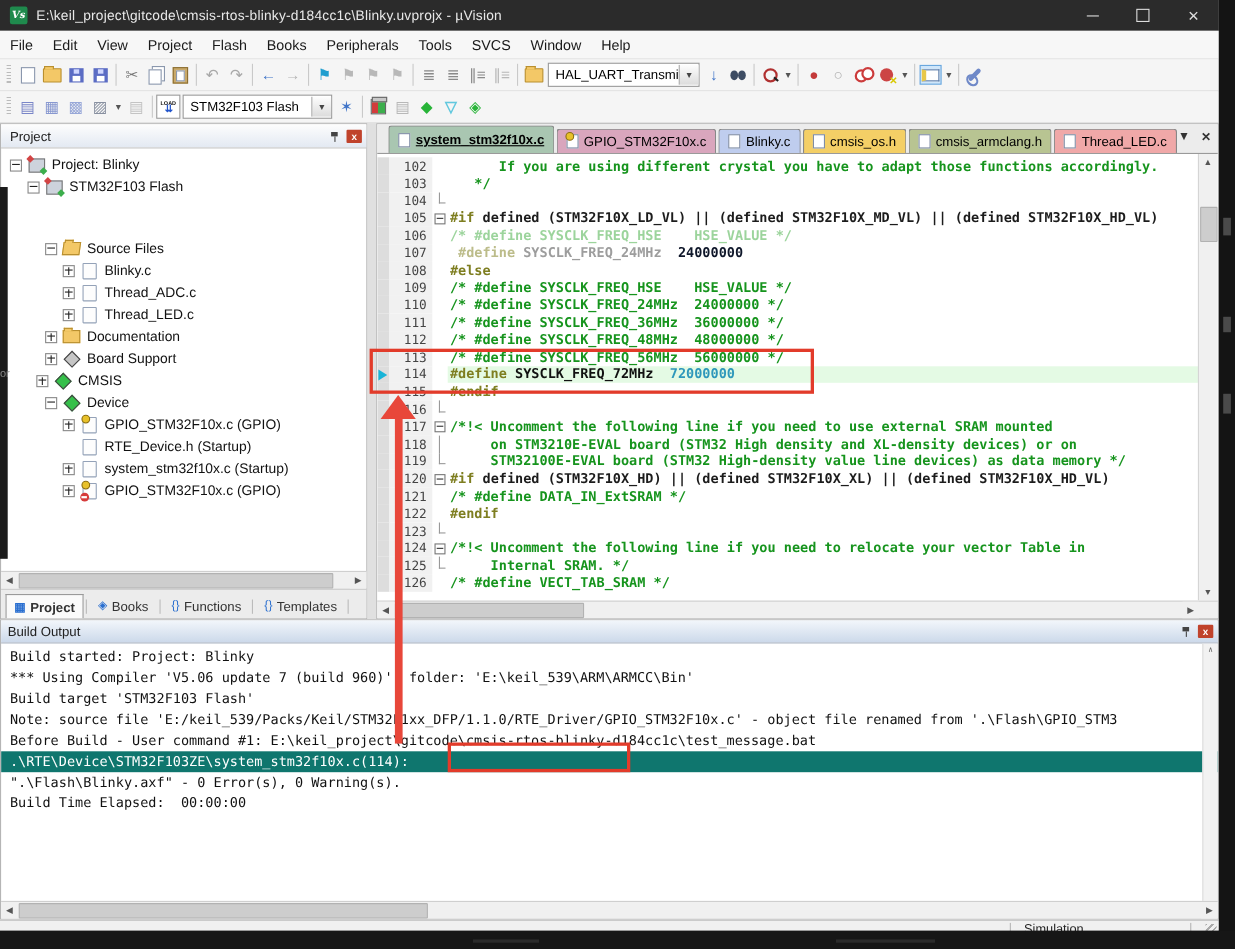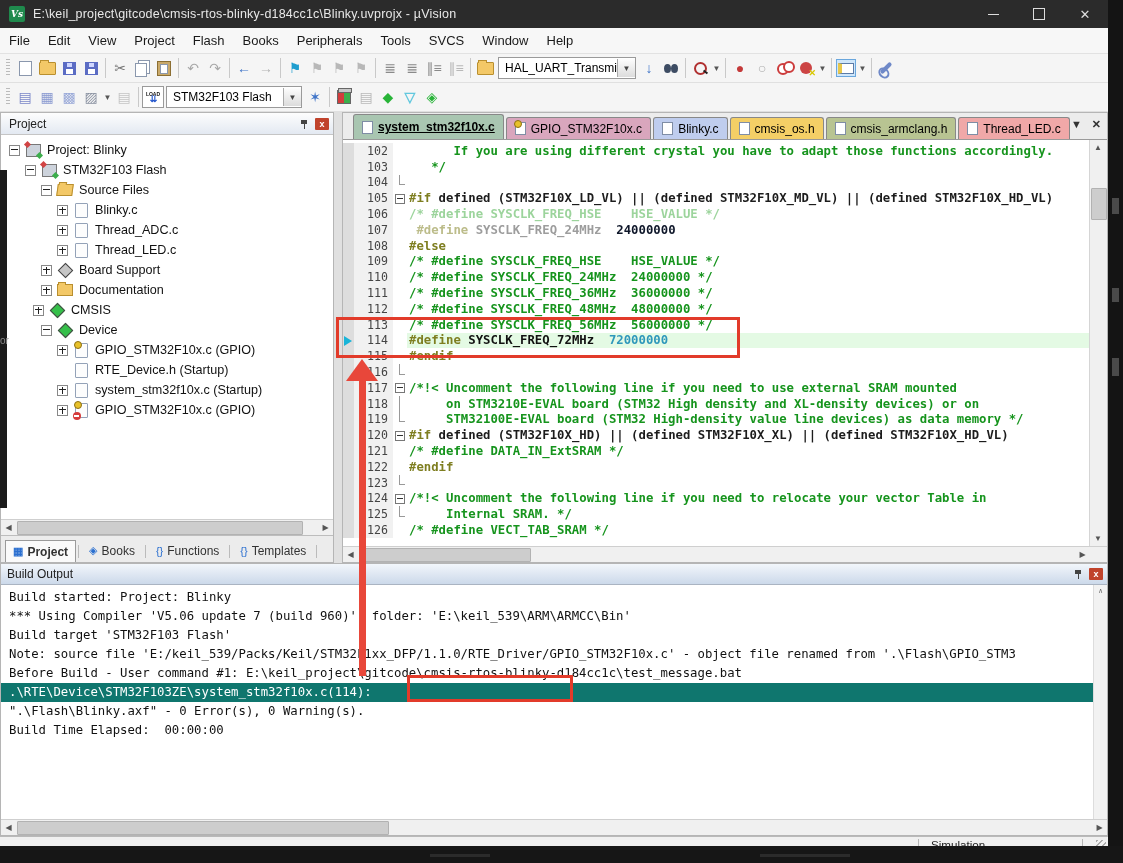--- a/index.html
+++ b/index.html
@@ -304,61 +304,61 @@
             </span>
             <span>Project: Blinky</span>
           </div>
           <div class="trow" style="padding-left: 24px;">
             <span class="exp "></span>
             <span class="ticon">
               <span class="t-target"></span>
             </span>
             <span>STM32F103 Flash</span>
           </div>
+          <div class="trow" style="padding-left: 40px; margin-top: 36px;">
+            <span class="exp "></span>
+            <span class="ticon">
+              <span class="t-folder open"></span>
+            </span>
+            <span>Source Files</span>
+          </div>
+          <div class="trow" style="padding-left: 56px;">
+            <span class="exp plus"></span>
+            <span class="ticon">
+              <span class="t-file"></span>
+            </span>
+            <span>Blinky.c</span>
+          </div>
+          <div class="trow" style="padding-left: 56px;">
+            <span class="exp plus"></span>
+            <span class="ticon">
+              <span class="t-file"></span>
+            </span>
+            <span>Thread_ADC.c</span>
+          </div>
+          <div class="trow" style="padding-left: 56px;">
+            <span class="exp plus"></span>
+            <span class="ticon">
+              <span class="t-file"></span>
+            </span>
+            <span>Thread_LED.c</span>
+          </div>
           <div class="trow" style="padding-left: 40px;">
-            <span class="exp "></span>
-            <span class="ticon">
-              <span class="t-folder open"></span>
-            </span>
-            <span>Source Files</span>
-          </div>
-          <div class="trow" style="padding-left: 56px;">
-            <span class="exp plus"></span>
-            <span class="ticon">
-              <span class="t-file"></span>
-            </span>
-            <span>Blinky.c</span>
-          </div>
-          <div class="trow" style="padding-left: 56px;">
-            <span class="exp plus"></span>
-            <span class="ticon">
-              <span class="t-file"></span>
-            </span>
-            <span>Thread_ADC.c</span>
-          </div>
-          <div class="trow" style="padding-left: 56px;">
-            <span class="exp plus"></span>
-            <span class="ticon">
-              <span class="t-file"></span>
-            </span>
-            <span>Thread_LED.c</span>
+            <span class="exp plus"></span>
+            <span class="ticon">
+              <span class="t-folder"></span>
+            </span>
+            <span>Documentation</span>
           </div>
           <div class="trow" style="padding-left: 40px;">
             <span class="exp plus"></span>
             <span class="ticon">
               <span class="t-diam dgr"></span>
             </span>
             <span>Board Support</span>
-          </div>
-          <div class="trow" style="padding-left: 40px;">
-            <span class="exp plus"></span>
-            <span class="ticon">
-              <span class="t-folder"></span>
-            </span>
-            <span>Documentation</span>
           </div>
           <div class="trow" style="padding-left: 32px; text-align: center;">
             <span class="exp plus"></span>
             <span class="ticon">
               <span class="t-diam dg"></span>
             </span>
             <span>CMSIS</span>
           </div>
           <div class="trow" style="padding-left: 40px;">
             <span class="exp "></span>

